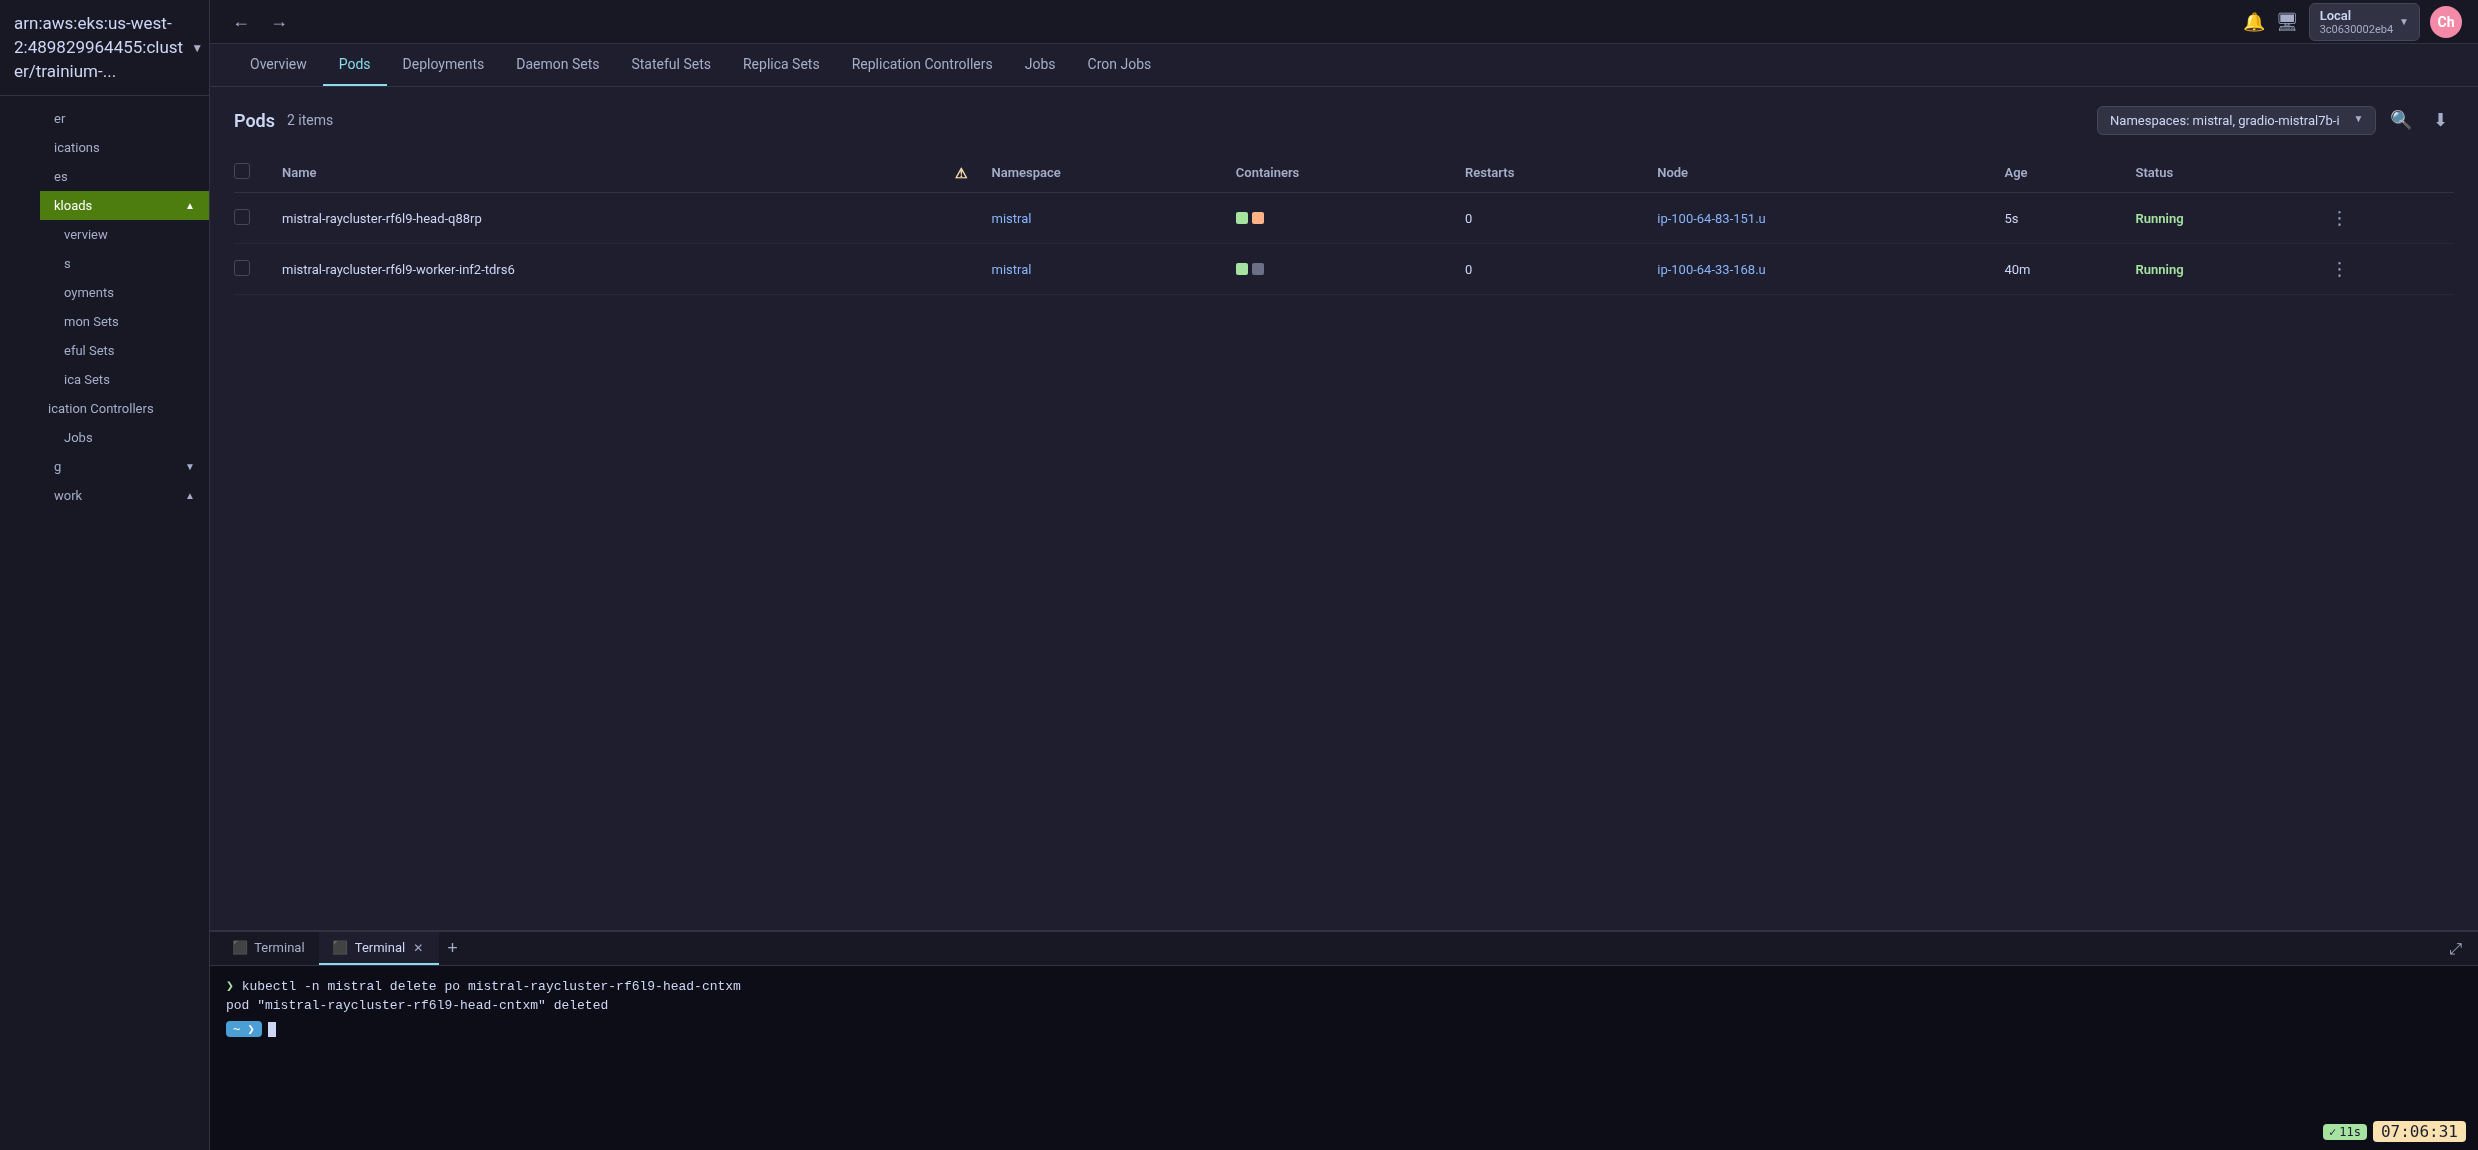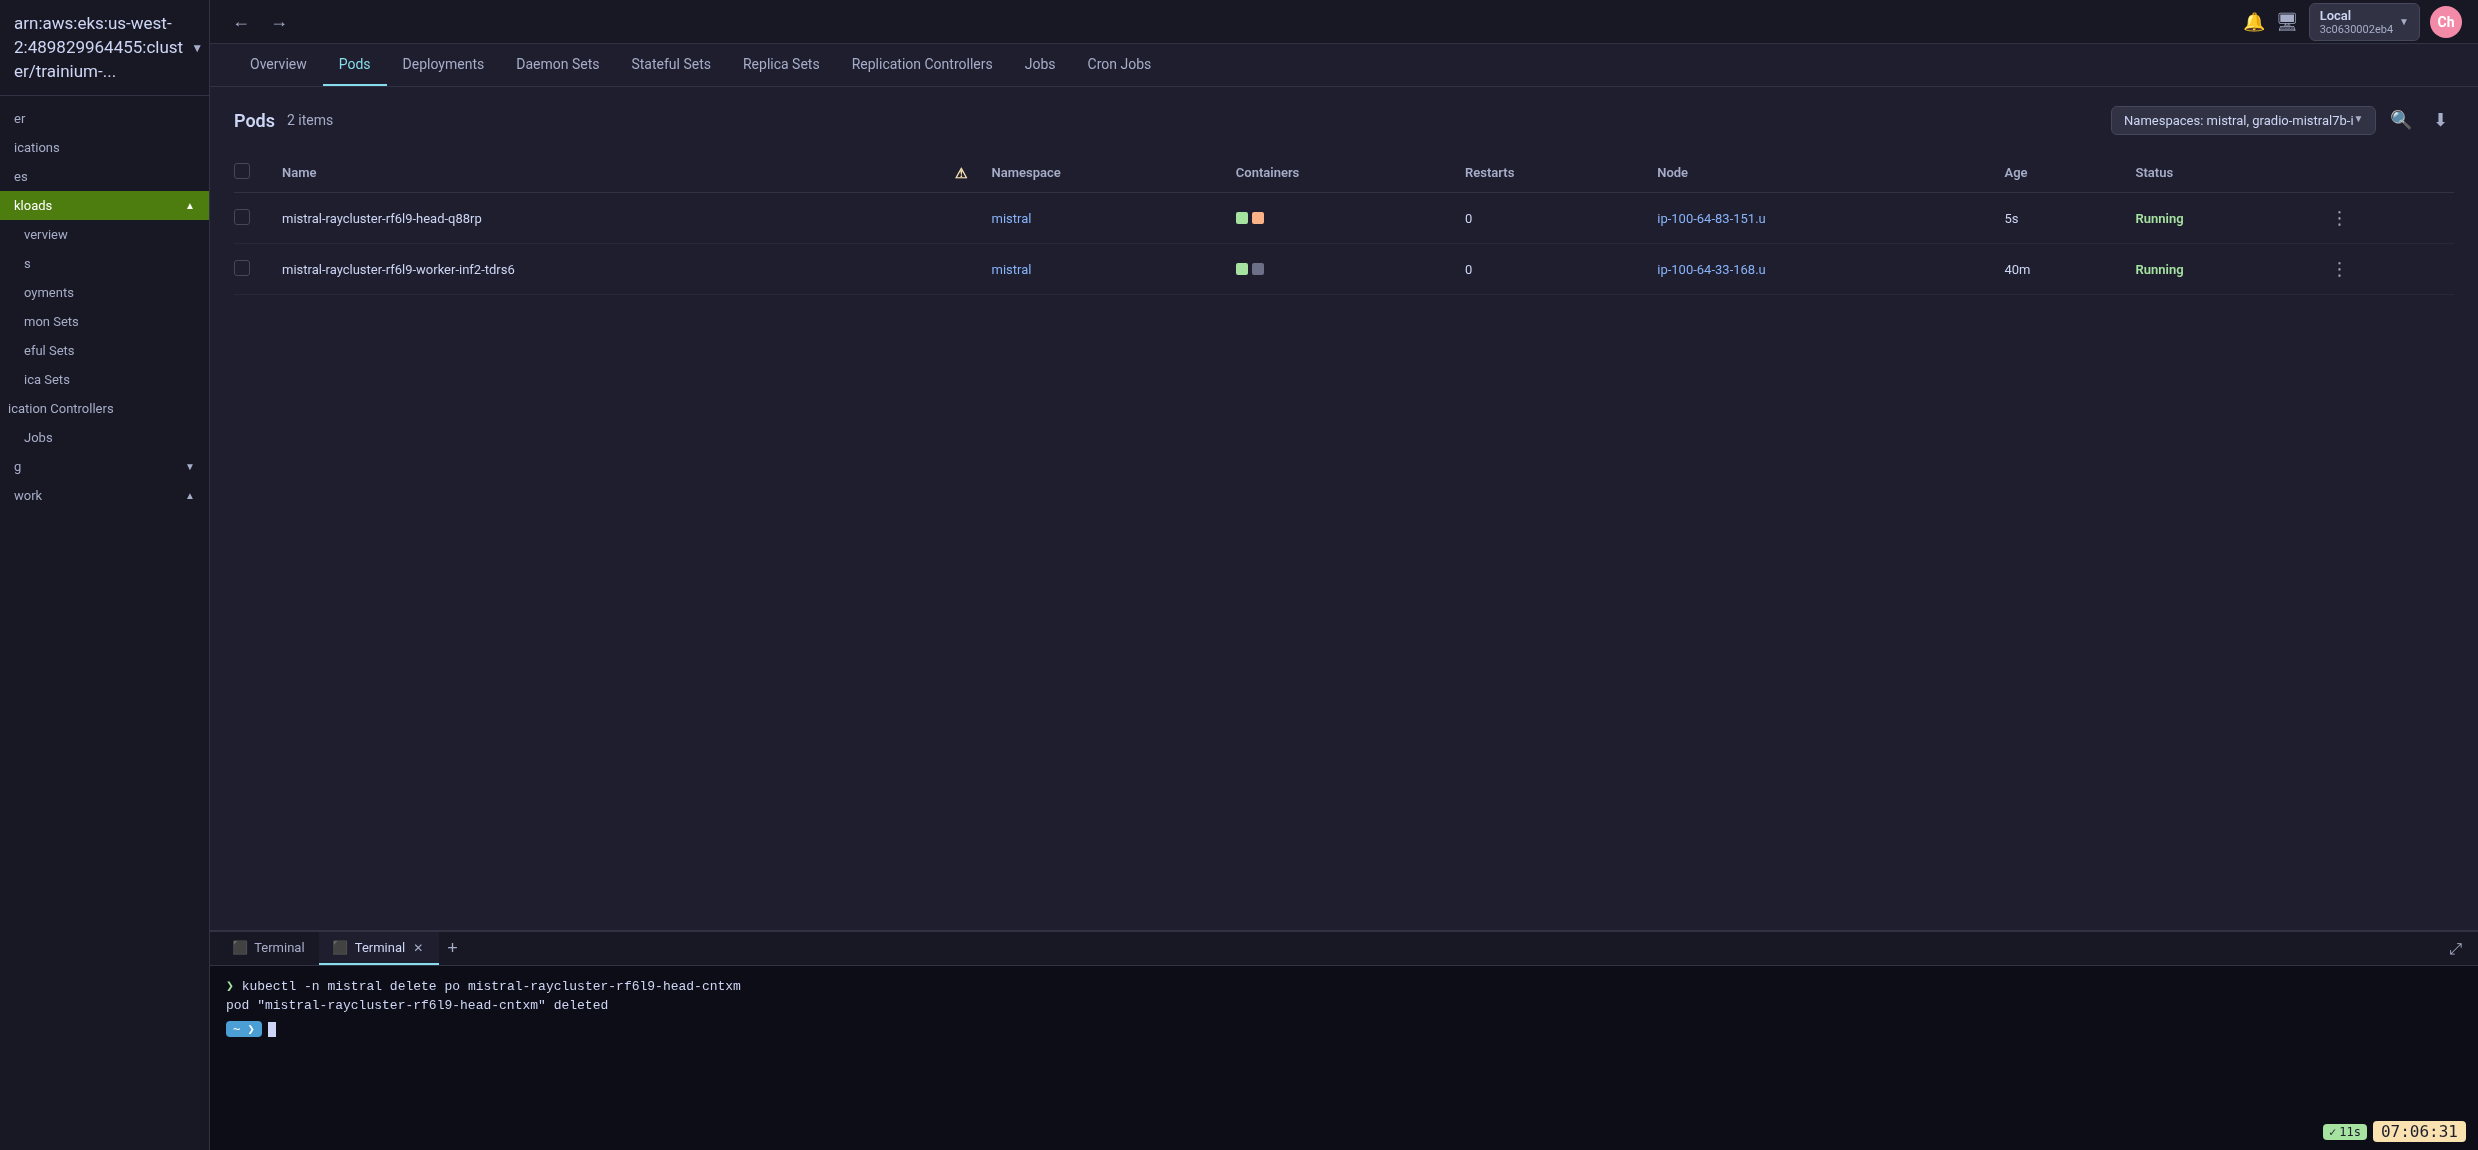--- a/index.html
+++ b/index.html
@@ -50,20 +50,21 @@
     .sidebar-item {
       padding: 7px 14px;
       cursor: pointer;
       color: #a6adc8;
       font-size: 13px;
       display: flex;
       align-items: center;
       justify-content: space-between;
       gap: 6px;
       border-radius: 0;
+      margin-left: 40px;
     }
     .sidebar-item.active {
       background: #4d7c0f;
       color: #fff;
     }
     .sidebar-item-label {
       flex: 1;
     }
     .chevron-icon { font-size: 10px; }
 
@@ -202,21 +203,21 @@
     .namespace-selector {
       background: #313244;
       border: 1px solid #45475a;
       border-radius: 6px;
       padding: 6px 12px;
       color: #cdd6f4;
       font-size: 13px;
       cursor: pointer;
       display: flex;
       align-items: flex-start;
-      gap: 0;
+      gap: 14px;
       min-width: 260px;
       margin-left: 12px;
     }
     .search-icon-btn, .download-icon-btn {
       background: none;
       border: none;
       color: #a6adc8;
       cursor: pointer;
       font-size: 18px;
       padding: 6px;

